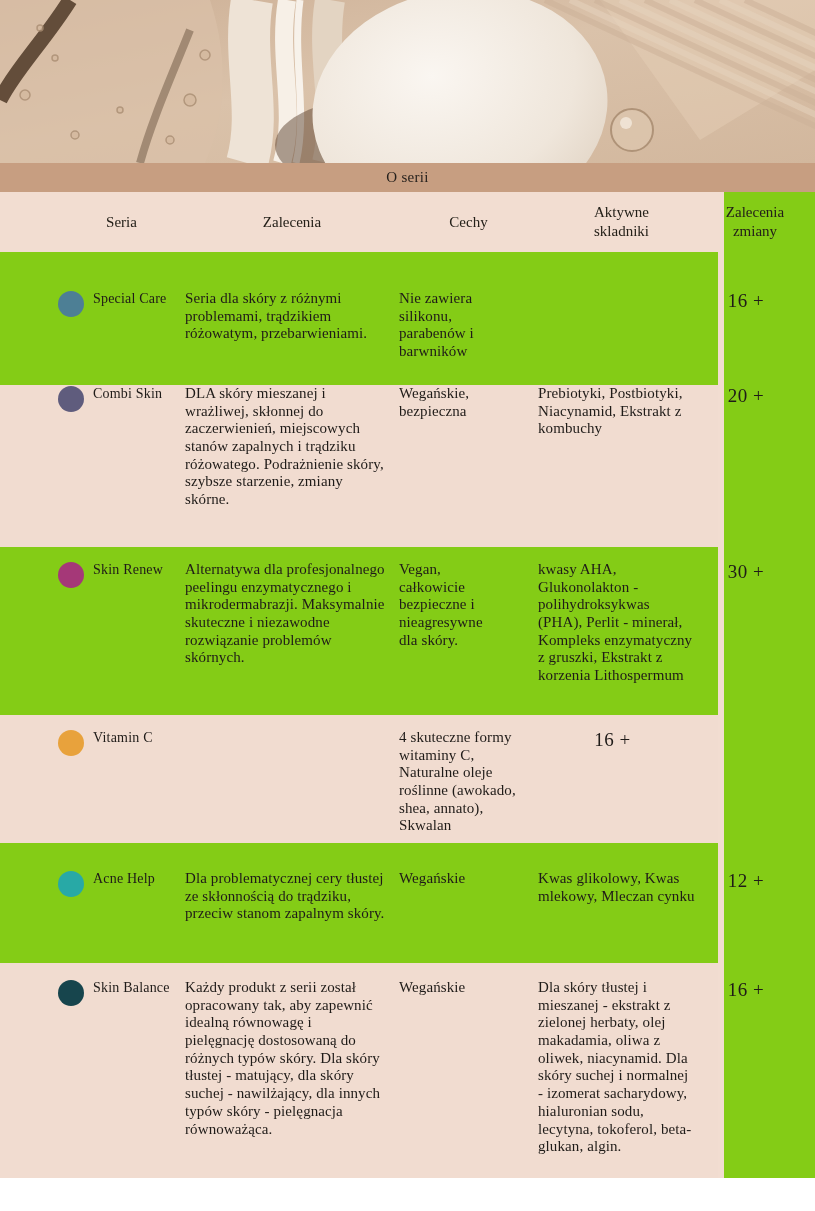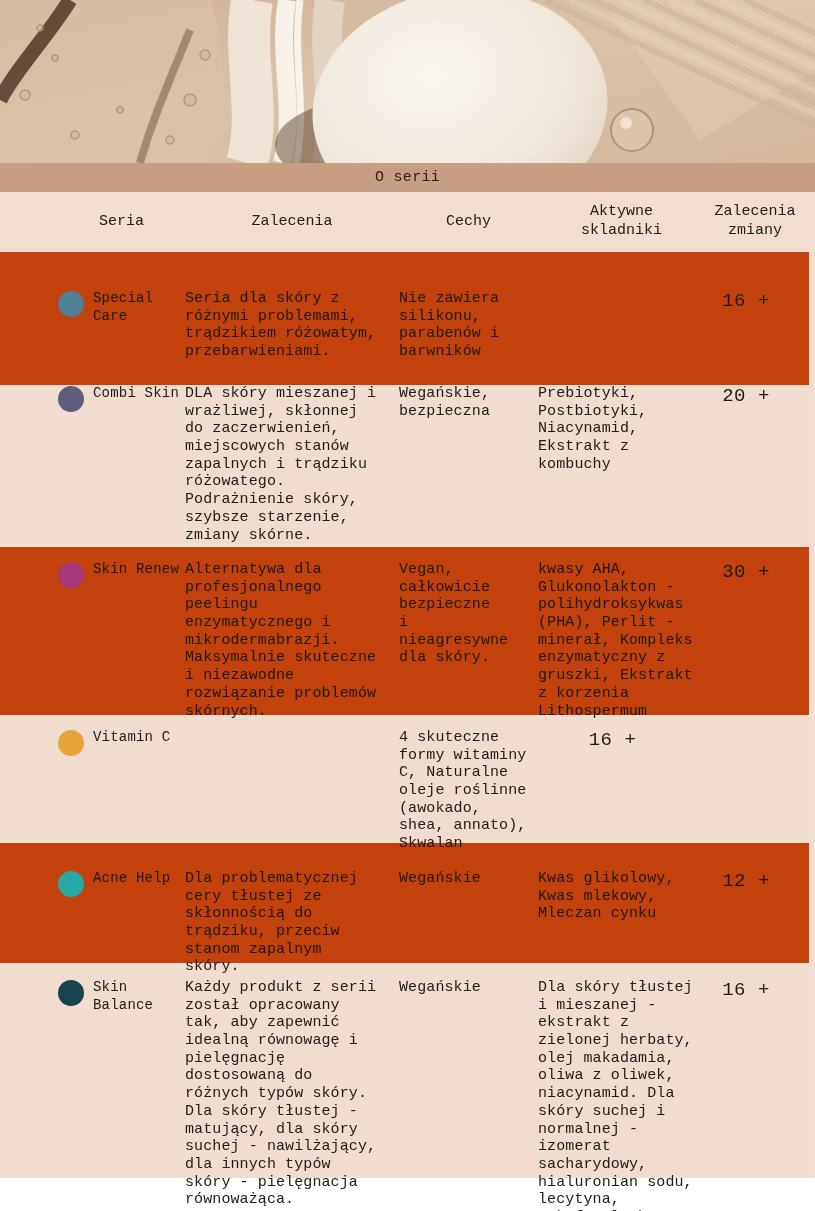--- a/index.html
+++ b/index.html
@@ -1,35 +1,35 @@
 <!DOCTYPE html>
 <html lang="pl"><head>
 <meta charset="utf-8">
 <style>
   html,body{margin:0;padding:0;background:#ffffff;}
   .page{
     position:relative;
     width:815px;height:1211px;
     margin:0 auto;
-    font-family:Liberation Mono, monospace;
+    font-family:Liberation Serif, serif;
     color:#1f1b18;
     overflow:hidden;
-    background:#c2410c;
+    background:#84cc16;
   }
   
   .hero{width:815px;height:163px;overflow:hidden;line-height:0;}
   
   .title-band{
     width:815px;height:29px;
     display:flex;align-items:center;justify-content:center;
     background:#c79e81;
     font-size:15px;letter-spacing:.3px;color:#241f1b;
   }
   
-  .tbl{position:relative;width:815px;}
+  .tbl{position:relative;width:724px;}
   .grid{
     display:grid;
     grid-template-columns:127px 214px 139px 167px 100px;
     padding-left:58px;
     box-sizing:border-box;
   }
   .thead{
     height:60px;
     background:#f2ddd1;
     align-items:center;

